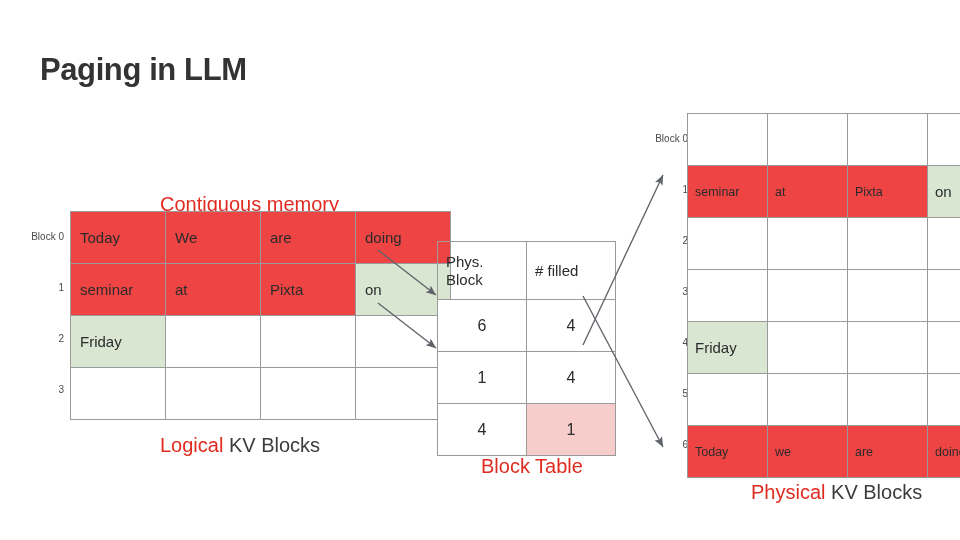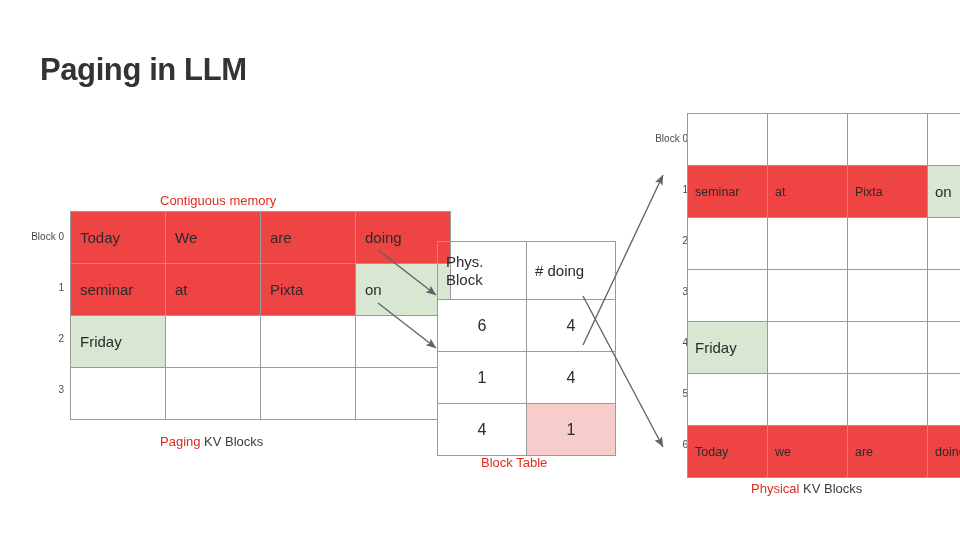--- a/index.html
+++ b/index.html
@@ -74,21 +74,21 @@
     text-align: right;
     font-size: 10px;
     color: #4a4a4a;
   }
   #logical-rowlabels { left: 4px; top: 211px; }
   #logical-rowlabels .rl { height: 51px; line-height: 51px; }
 
   
   .caption {
     position: absolute;
-    font-size: 13px;
+    font-size: 20px;
     white-space: nowrap;
     color: #3c3c3c;
   }
   .caption .red { color: #e02b20; }
   .caption.allred { color: #e02b20; }
 
   #contiguous-memory-label { left: 160px; top: 193px; }
   #logical-caption { left: 160px; top: 434px; }
 
   
@@ -183,28 +183,28 @@
       <tr>
         <td class="fill-none"></td>
         <td class="fill-none"></td>
         <td class="fill-none"></td>
         <td class="fill-none"></td>
       </tr>
     </tbody>
   </table>
 
   <div class="caption" id="logical-caption">
-    <span class="red">Paging</span><span> KV Blocks</span>
+    <span class="red">Logical</span><span> KV Blocks</span>
   </div>
 
   <table class="kvtable" id="block-table">
     <tbody>
       <tr>
         <td class="hdr">Phys. Block</td>
-        <td class="hdr"># doing</td>
+        <td class="hdr"># filled</td>
       </tr>
       <tr>
         <td class="fill-none">6</td>
         <td class="fill-none">4</td>
       </tr>
       <tr>
         <td class="fill-none">1</td>
         <td class="fill-none">4</td>
       </tr>
       <tr>

